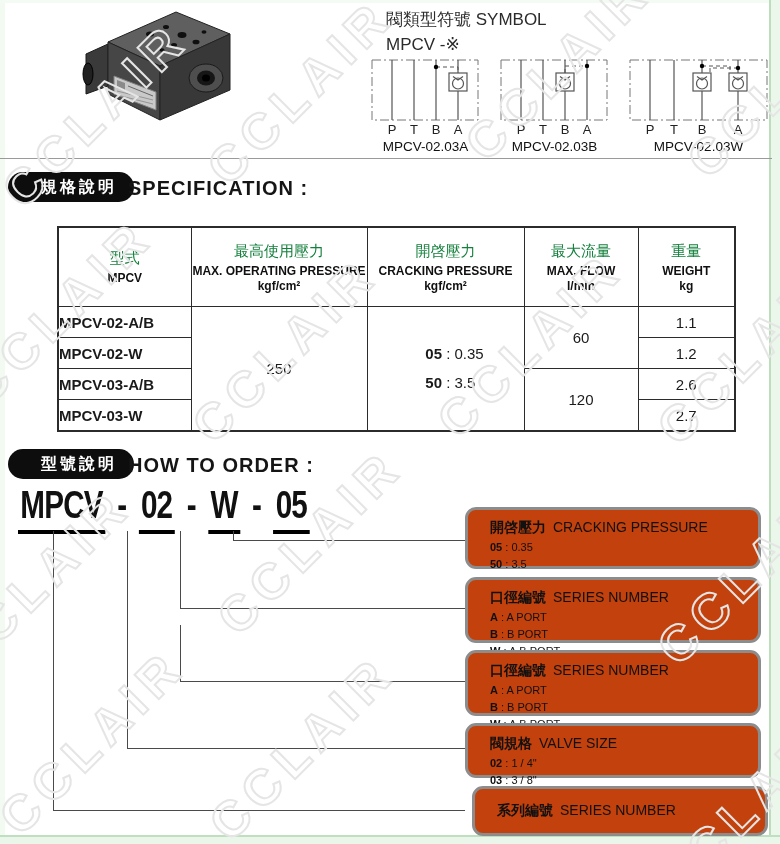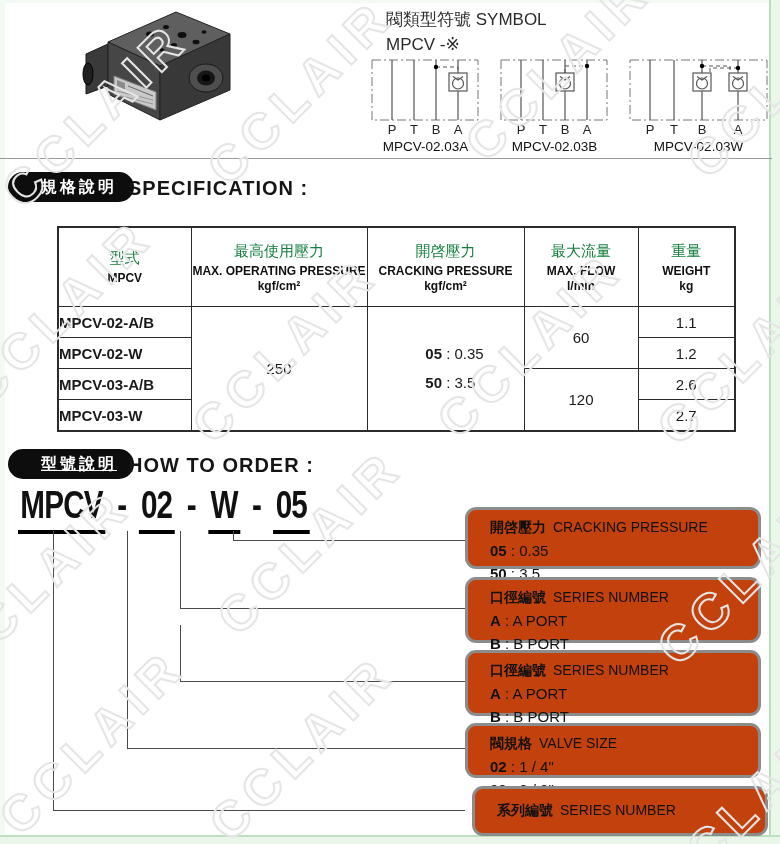--- a/index.html
+++ b/index.html
@@ -26,21 +26,21 @@
   .sym-line{stroke:#555;stroke-width:1.2;fill:none;}
   .sym-dashdot{stroke:#777;stroke-width:1;fill:none;stroke-dasharray:9 3 2 3;}
   .sym-dash{stroke:#555;stroke-width:1;fill:none;stroke-dasharray:4 3;}
   .sym-text{font-size:13px;fill:#222;font-family:"Liberation Sans","DejaVu Sans",sans-serif;}
 
   
   .badge{position:absolute;left:8px;width:110px;height:30px;background:#0d0d0d;border-radius:16px;
          color:#fff;font-weight:bold;font-size:16px;letter-spacing:3px;
          display:flex;align-items:center;justify-content:center;padding-left:16px;}
   .badge.spec{top:172px;}
-  .badge.order{top:449px;text-decoration:underline;}
+  .badge.order{top:449px;}
   .h-heading{position:absolute;left:128px;font-size:20px;font-weight:bold;letter-spacing:1px;color:#151515;}
   .h-heading.spec{top:177px;}
   .h-heading.order{top:454px;}
 
   
   table.spec{position:absolute;left:57px;top:226px;width:677px;border-collapse:collapse;
              border:2px solid #2b2b2b;table-layout:fixed;background:transparent;}
   table.spec th,table.spec td{border:1px solid #2b2b2b;padding:0;}
   table.spec th{height:78px;font-weight:normal;vertical-align:middle;}
   .th-cn{font-size:15px;color:#15803d;margin-bottom:3px;text-align:center;}
@@ -56,21 +56,21 @@
         color:#111;transform:scaleX(0.78);transform-origin:left top;white-space:nowrap;}
   .code .seg{display:inline-block;padding:0 3px 3px 3px;border-bottom:4px solid #000;}
   .code .dash{display:inline-block;padding:0 6px 7px 6px;}
   .cline{position:absolute;background:#4a4a4a;z-index:10;}
 
   
   .cbox{position:absolute;left:465px;width:296px;background:#c2410c;border:3px solid #8c8c8c;
         border-radius:11px;box-sizing:border-box;padding:9px 10px 4px 22px;z-index:20;}
   .cbox .title{font-size:14px;margin-bottom:2px;color:#111;}
   .cbox .title .cn{font-weight:bold;margin-right:7px;}
-  .cbox .row{font-size:15px;line-height:1.55;color:#111;}
+  .cbox .row{font-size:11px;line-height:1.55;color:#111;}
   .cbox .pair{display:inline-block;min-width:148px;}
   .cbox .pair b{font-weight:bold;}
   .cbox.b5{display:flex;align-items:center;padding-top:0;padding-bottom:0;}
 </style>
 </head>
 <body>
 
 <div id="page">
 
   <div class="edge left"></div>

